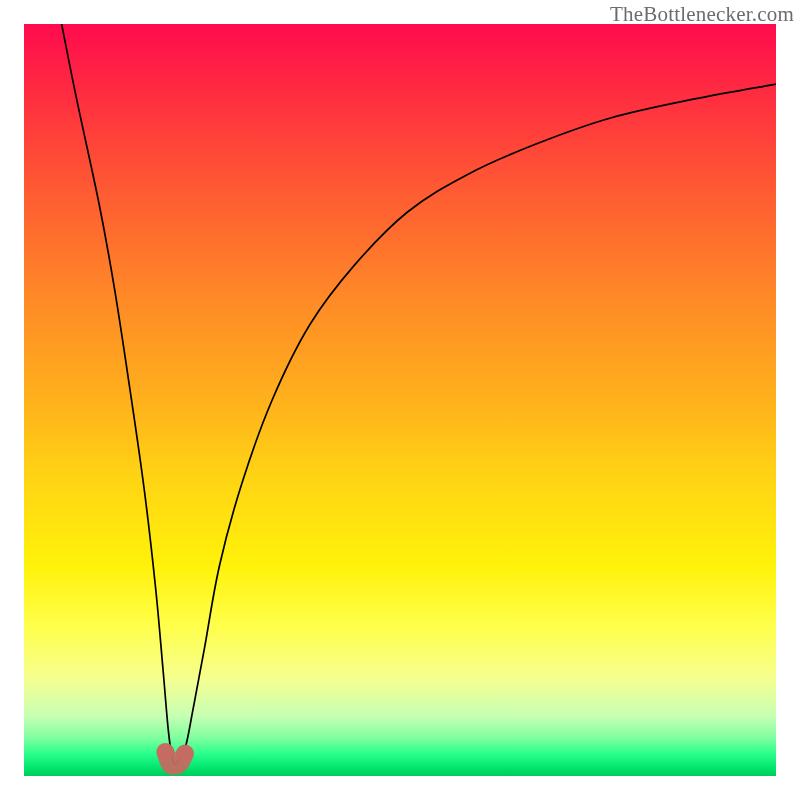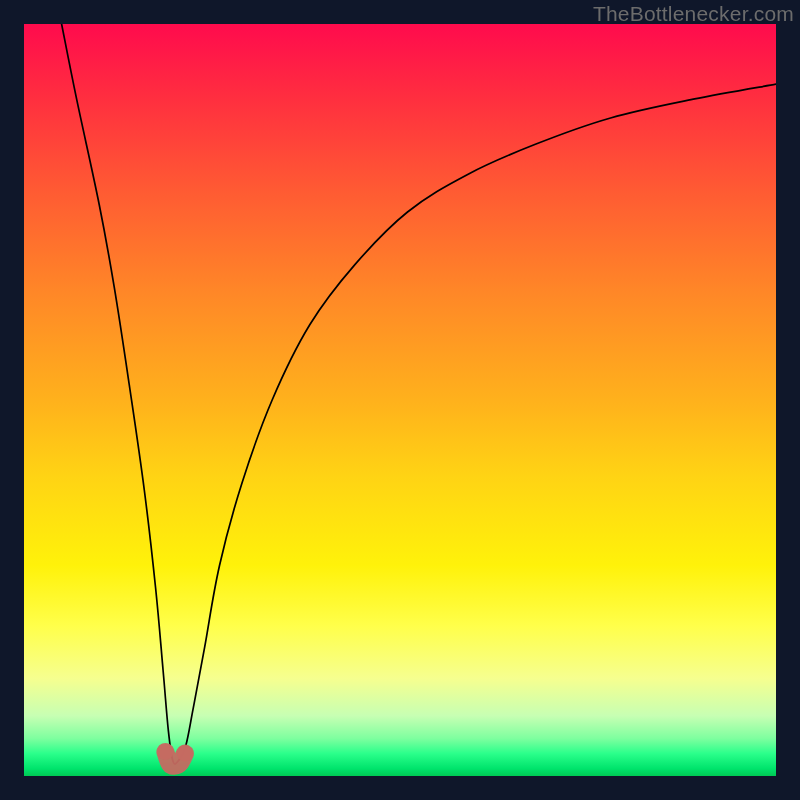--- a/index.html
+++ b/index.html
@@ -8,21 +8,22 @@
     width: 800px;
     height: 800px;
     overflow: hidden;
     background: #000;
     font-family: Arial, Helvetica, sans-serif;
   }
   .frame {
     position: relative;
     width: 800px;
     height: 800px;
-    background: #0f172a;
+    background: #ffffff;
+    font-family: Liberation Serif, serif;
   }
   .plot-area {
     position: absolute;
     left: 24px;
     top: 24px;
     width: 752px;
     height: 752px;
   }
   .gradient-bg {
     position: absolute;

